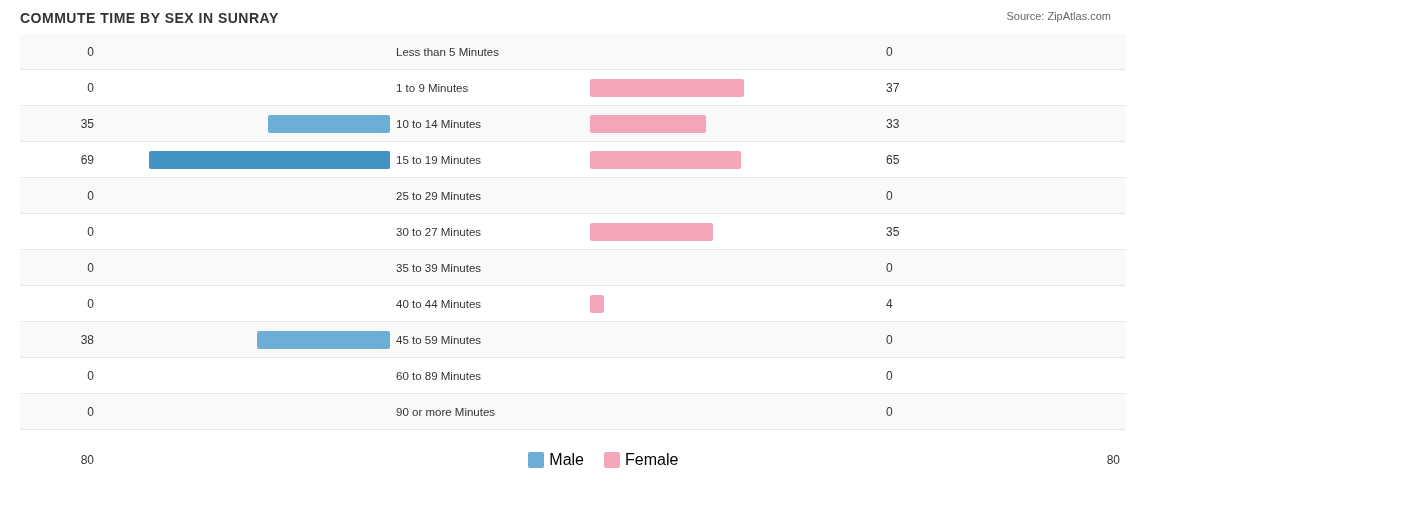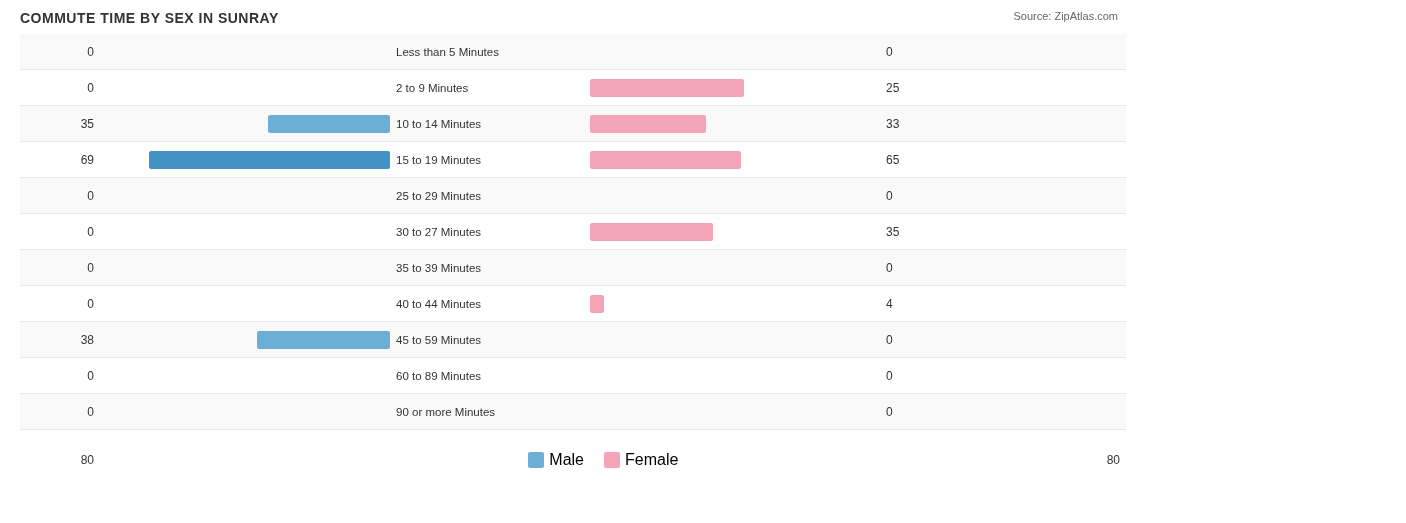--- a/index.html
+++ b/index.html
@@ -21,21 +21,21 @@
       font-size: 14px;
       font-weight: bold;
       letter-spacing: 0.5px;
       text-transform: uppercase;
       color: #333;
       margin-bottom: 8px;
     }
     .source-label {
       position: absolute;
       top: 10px;
-      right: 12px;
+      right: 19px;
       font-size: 11px;
       color: #666;
     }
     .chart-area {
       position: relative;
       width: 100%;
       height: calc(100% - 60px);
     }
     .row {
       display: flex;
@@ -143,25 +143,25 @@
   <div class="row">
         <div class="left-value">0</div>
         <div class="left-bar-area"></div>
         <div class="label-box">Less than 5 Minutes</div>
         <div class="right-bar-area"></div>
         <div class="right-value">0</div>
       </div>
       <div class="row">
         <div class="left-value">0</div>
         <div class="left-bar-area"></div>
-        <div class="label-box">2 to 9 Minutes</div>
+        <div class="label-box">1 to 9 Minutes</div>
         <div class="right-bar-area">
           <div class="right-bar" style="width: 154px;"></div>
         </div>
-        <div class="right-value">25</div>
+        <div class="right-value">37</div>
       </div>
       <div class="row">
         <div class="left-value">35</div>
         <div class="left-bar-area">
           <div class="left-bar" style="width: 122.5px;"></div>
         </div>
         <div class="label-box">10 to 14 Minutes</div>
         <div class="right-bar-area">
           <div class="right-bar" style="width: 115.5px;"></div>
         </div>

